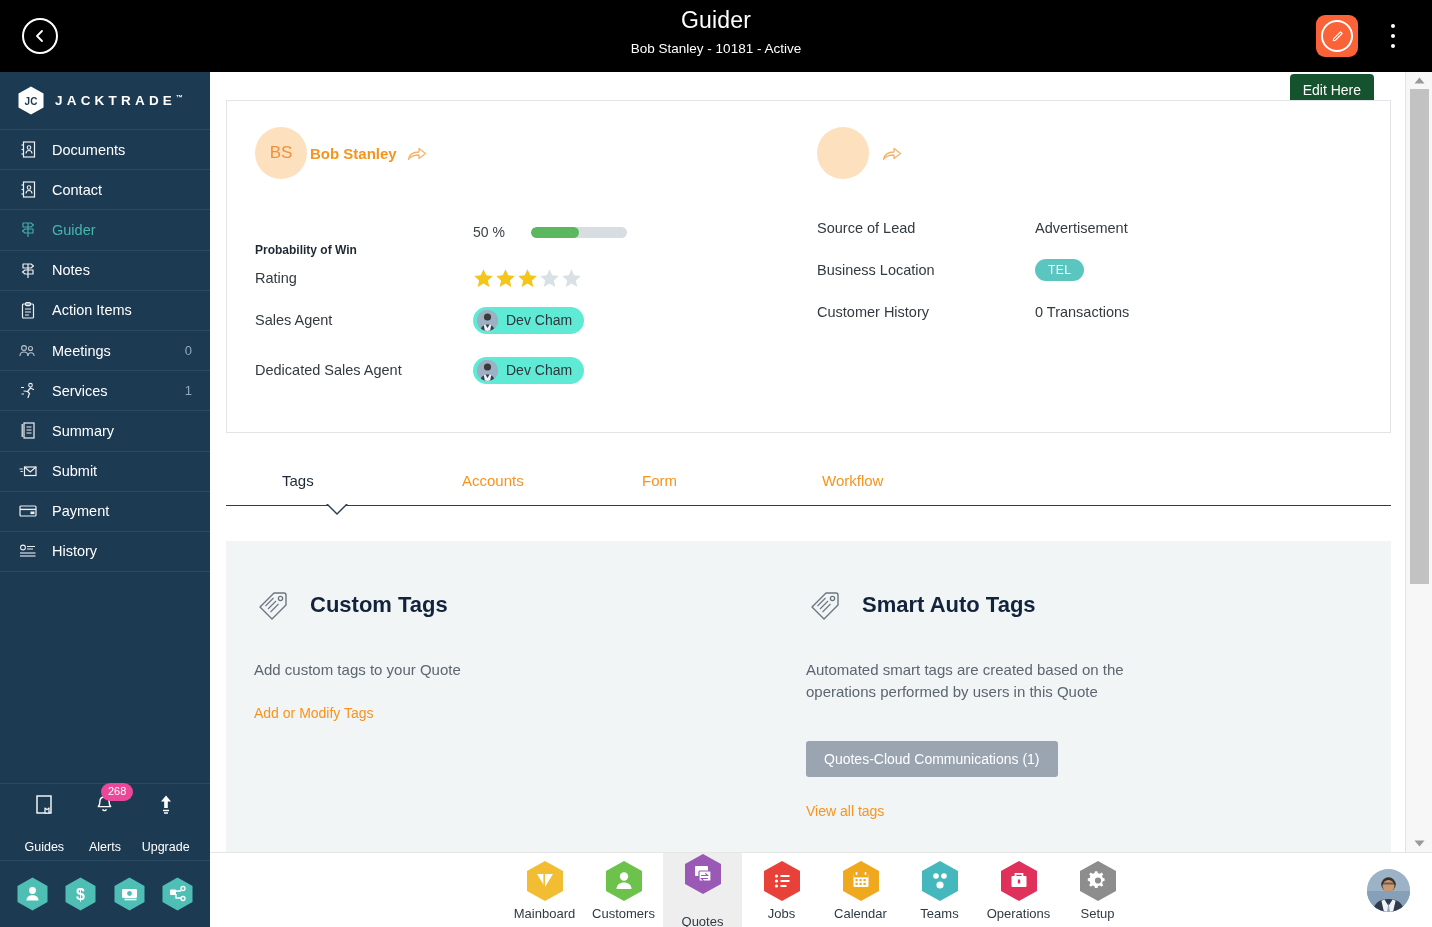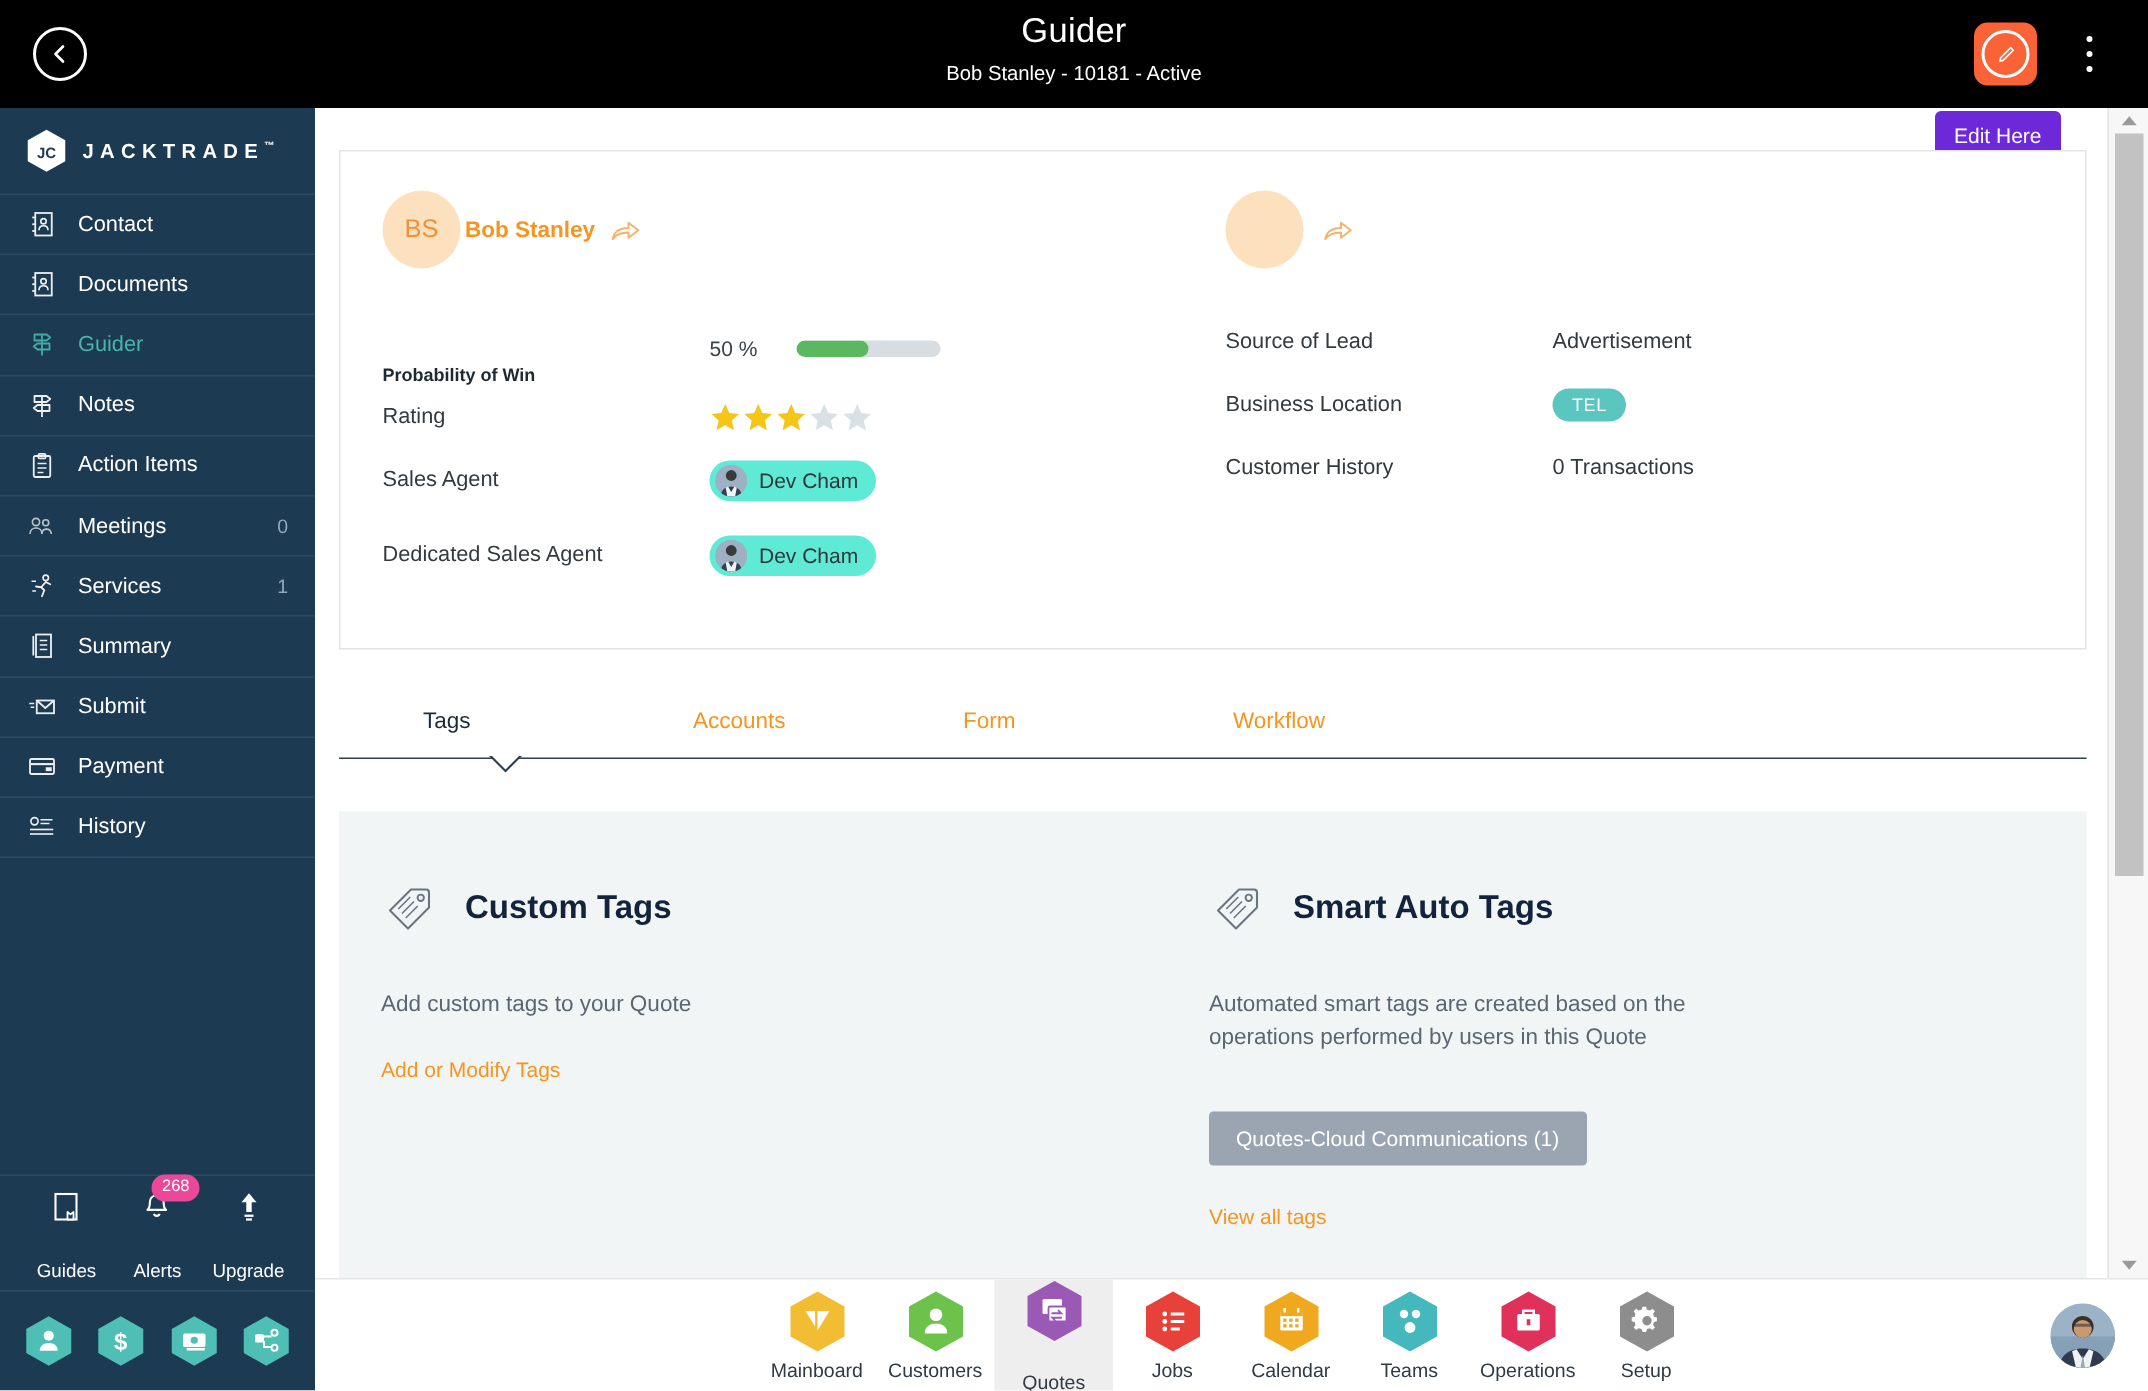--- a/index.html
+++ b/index.html
@@ -99,21 +99,21 @@
   .hex-sm { width: 31px; height: 34px; position: relative; cursor: pointer; }
 
   
   .main {
     position: absolute; left: 210px; top: 72px; width: 1222px; height: 780px;
     background: #ffffff; overflow: hidden;
   }
   .scroll-area { position: absolute; left: 0; top: 0; width: 1195px; height: 780px; }
 
   .tooltip-edit {
-    position: absolute; right: 31px; top: 2px; background: #6d28d9; color: #fff;
+    position: absolute; right: 31px; top: 2px; background: #14532d; color: #fff;
     font-size: 14px; padding: 8px 13px 9px; border-radius: 4px;
   }
 
   .card {
     position: absolute; left: 16px; top: 28px; width: 1165px; height: 333px;
     border: 1px solid #e2e5e8; background: #fff;
   }
   .card-row-top { display: flex; padding: 26px 0 0 0; }
   .person-block { display: flex; align-items: center; padding-left: 28px; width: 590px; }
   .avatar-circle {
@@ -282,36 +282,36 @@
         <span class="nav-ico">
           <svg width="15" height="17" viewBox="0 0 15 17">
               <rect x="2.5" y="1" width="11" height="15" fill="none" stroke="currentColor" stroke-width="1.2"></rect>
               <line x1="0.5" y1="4" x2="2.5" y2="4" stroke="currentColor" stroke-width="1.2"></line>
               <line x1="0.5" y1="8.5" x2="2.5" y2="8.5" stroke="currentColor" stroke-width="1.2"></line>
               <line x1="0.5" y1="13" x2="2.5" y2="13" stroke="currentColor" stroke-width="1.2"></line>
               <circle cx="8" cy="6.5" r="1.8" fill="none" stroke="currentColor" stroke-width="1.1"></circle>
               <path d="M5 12.5c0-2 1.4-3 3-3s3 1 3 3" fill="none" stroke="currentColor" stroke-width="1.1"></path>
             </svg>
         </span>
-        <span class="nav-label">Contact</span>
+        <span class="nav-label">Documents</span>
         <span class="nav-count"></span>
       </div>
 
       <div class="nav-item">
         <span class="nav-ico">
           <svg width="15" height="17" viewBox="0 0 15 17">
               <rect x="2.5" y="1" width="11" height="15" fill="none" stroke="currentColor" stroke-width="1.2"></rect>
               <line x1="0.5" y1="4" x2="2.5" y2="4" stroke="currentColor" stroke-width="1.2"></line>
               <line x1="0.5" y1="8.5" x2="2.5" y2="8.5" stroke="currentColor" stroke-width="1.2"></line>
               <line x1="0.5" y1="13" x2="2.5" y2="13" stroke="currentColor" stroke-width="1.2"></line>
               <circle cx="8" cy="6.5" r="1.8" fill="none" stroke="currentColor" stroke-width="1.1"></circle>
               <path d="M5 12.5c0-2 1.4-3 3-3s3 1 3 3" fill="none" stroke="currentColor" stroke-width="1.1"></path>
             </svg>
         </span>
-        <span class="nav-label">Documents</span>
+        <span class="nav-label">Contact</span>
         <span class="nav-count"></span>
       </div>
 
       <div class="nav-item active">
         <span class="nav-ico">
           <svg width="16" height="17" viewBox="0 0 16 17">
               <path d="M3 2h8l2.5 2-2.5 2H3z" fill="none" stroke="currentColor" stroke-width="1.2" stroke-linejoin="round"></path>
               <path d="M13 8H5L2.5 10 5 12h8z" fill="none" stroke="currentColor" stroke-width="1.2" stroke-linejoin="round"></path>
               <line x1="8" y1="2" x2="8" y2="16" stroke="currentColor" stroke-width="1.2"></line>
             </svg>

